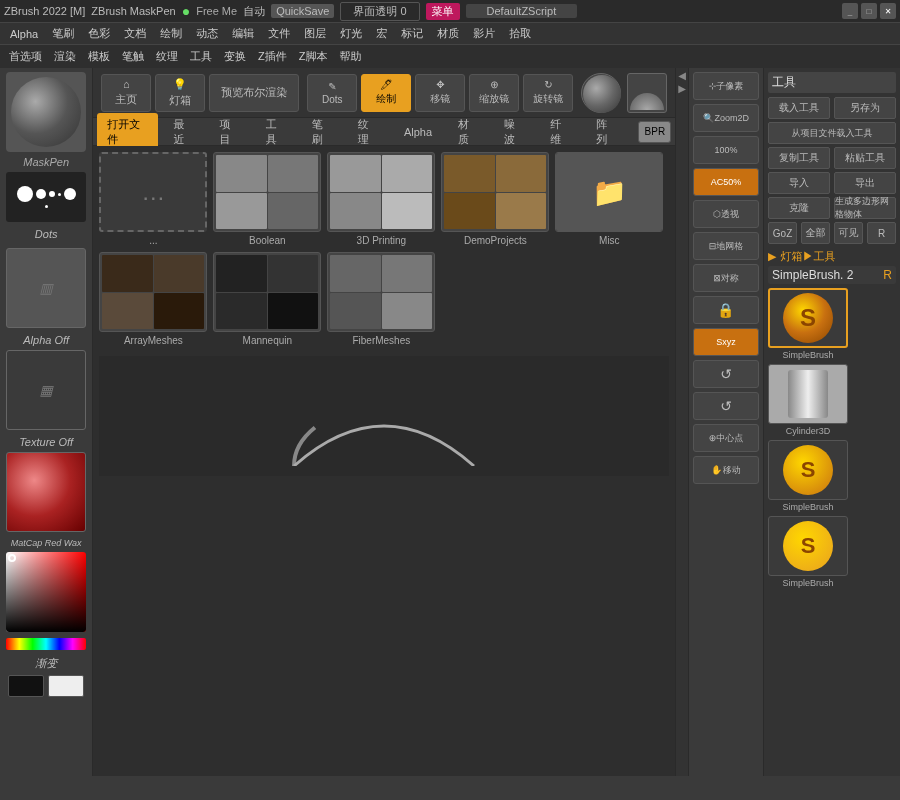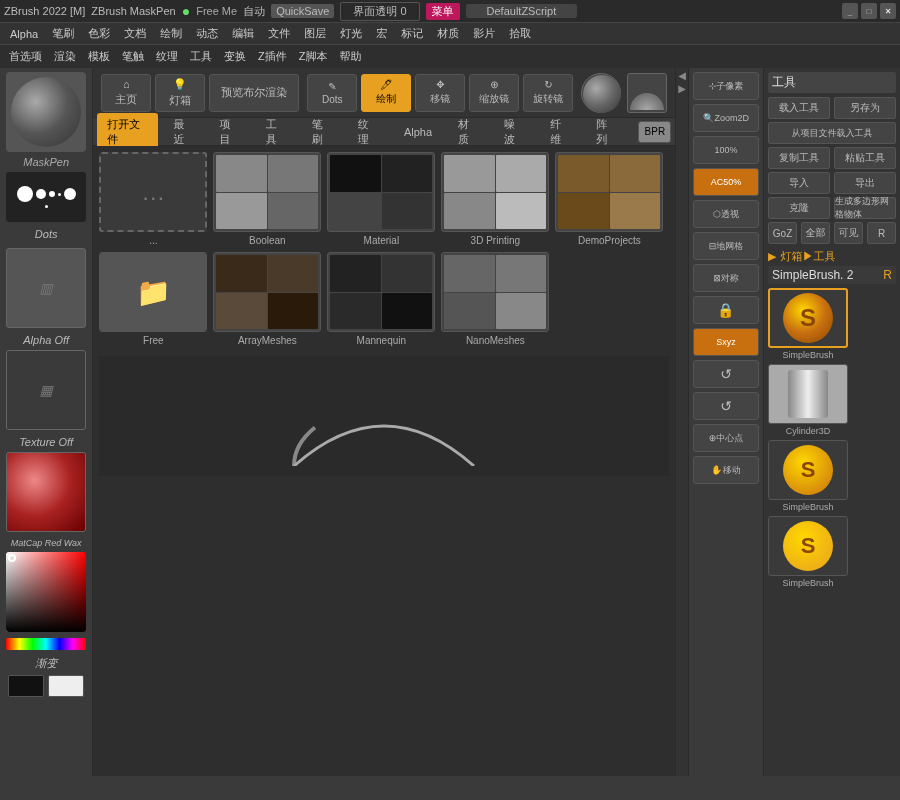--- a/index.html
+++ b/index.html
@@ -273,31 +273,20 @@
           <div class="file-folder">
             <div class="folder-preview">
               <div class="fp-cell" style="background:#888;"></div>
               <div class="fp-cell" style="background:#777;"></div>
               <div class="fp-cell" style="background:#999;"></div>
               <div class="fp-cell" style="background:#666;"></div>
             </div>
           </div>
           <div class="file-name">Boolean</div>
         </div>
-        <div class="file-item">
-          <div class="file-folder">
-            <div class="folder-preview">
-              <div class="fp-cell" style="background:#111;"></div>
-              <div class="fp-cell" style="background:#222;"></div>
-              <div class="fp-cell" style="background:#444;"></div>
-              <div class="fp-cell" style="background:#333;"></div>
-            </div>
-          </div>
-          <div class="file-name">Material</div>
-        </div>
 
         <div class="file-item">
           <div class="file-folder">
             <div class="folder-preview">
               <div class="fp-cell" style="background:#999;"></div>
               <div class="fp-cell" style="background:#aaa;"></div>
               <div class="fp-cell" style="background:#888;"></div>
               <div class="fp-cell" style="background:#bbb;"></div>
             </div>
           </div>
@@ -313,21 +302,21 @@
             </div>
           </div>
           <div class="file-name">DemoProjects</div>
         </div>
         <div class="file-item">
           <div class="file-folder">
             <div style="width:100%;height:100%;background:#555;display:flex;align-items:center;justify-content:center;">
               <span style="font-size:28px;color:#888;">📁</span>
             </div>
           </div>
-          <div class="file-name">Free</div>
+          <div class="file-name">Misc</div>
         </div>
 
         <div class="file-item">
           <div class="file-folder">
             <div class="folder-preview">
               <div class="fp-cell" style="background:#3a2a1a;"></div>
               <div class="fp-cell" style="background:#4a3a2a;"></div>
               <div class="fp-cell" style="background:#5a4a3a;"></div>
               <div class="fp-cell" style="background:#2a1a0a;"></div>
             </div>
@@ -347,21 +336,21 @@
         </div>
         <div class="file-item">
           <div class="file-folder">
             <div class="folder-preview">
               <div class="fp-cell" style="background:#666;"></div>
               <div class="fp-cell" style="background:#777;"></div>
               <div class="fp-cell" style="background:#555;"></div>
               <div class="fp-cell" style="background:#888;"></div>
             </div>
           </div>
-          <div class="file-name">NanoMeshes</div>
+          <div class="file-name">FiberMeshes</div>
         </div>
       </div>
 
       <div class="canvas-area" style="height:120px;margin-top:10px;">
         <svg width="200" height="100">
           <ellipse cx="100" cy="100" rx="90" ry="60" fill="none" stroke="#888" stroke-width="4" stroke-dasharray="283" stroke-dashoffset="0"></ellipse>
           <path d="M 10 100 Q 100 20 190 100" fill="none" stroke="#aaa" stroke-width="3"></path>
         </svg>
       </div>
     </div>

